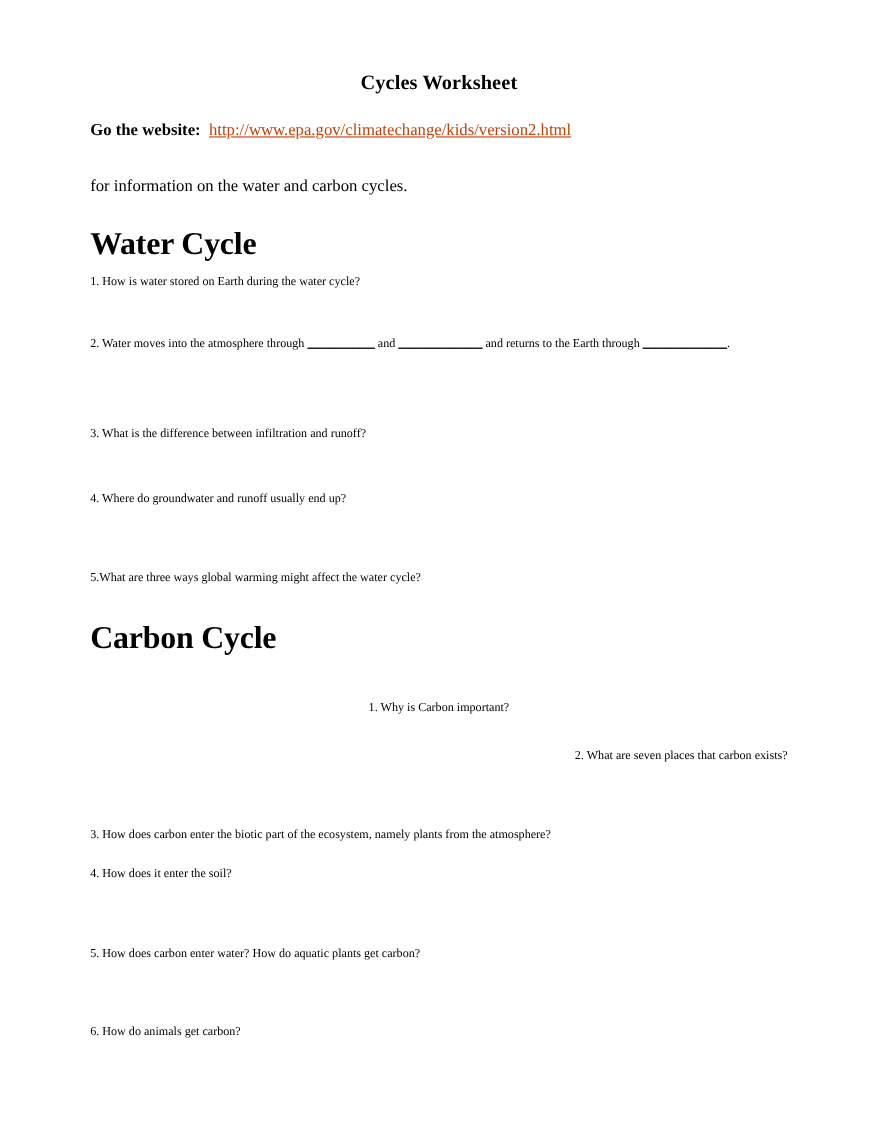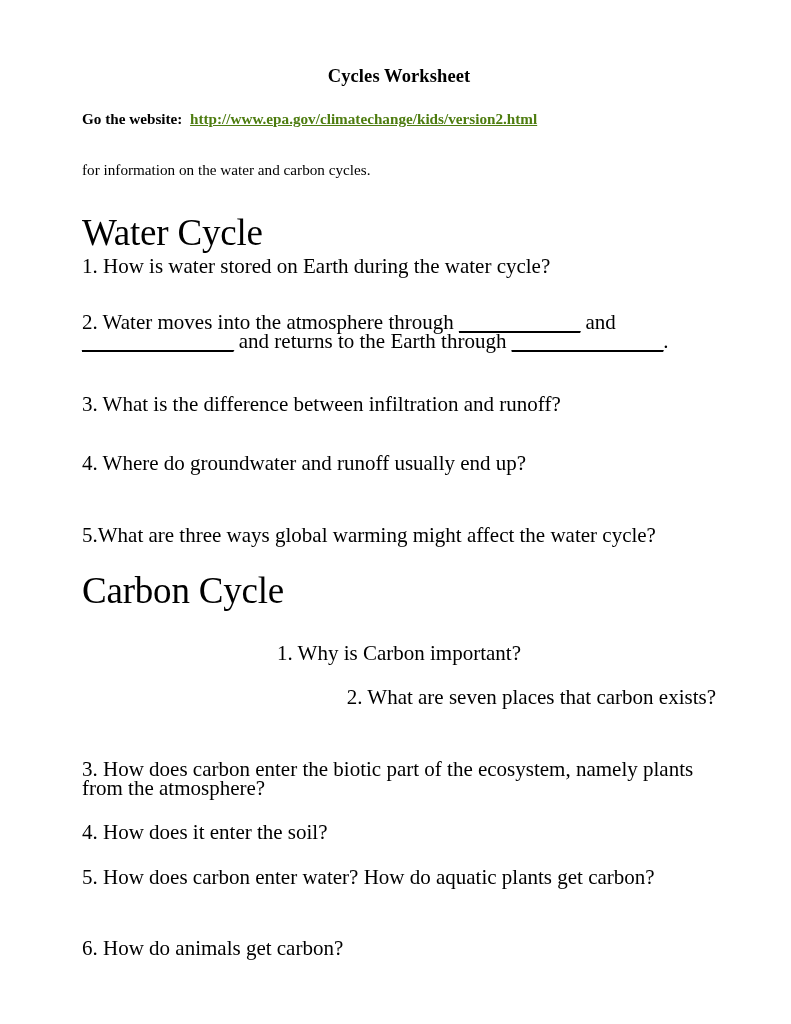--- a/index.html
+++ b/index.html
@@ -54,73 +54,73 @@
     top: 110px;
     font-size: 15.2px;
     font-weight: bold;
     white-space: nowrap;
   }
   .link-label {
     font-weight: bold;
     margin-top: 34px;
   }
   .doc-link {
-    color: #4d7c0f;
+    color: #c2410c;
     text-decoration: underline;
-    font-weight: bold;
+    font-weight: normal;
     cursor: pointer;
     margin-top: 44px;
   }
 
   
   .intro {
     position: absolute;
     left: 0;
     top: 146px;
     font-size: 15.2px;
   }
 
   
   .section-heading {
     position: absolute;
     left: 0;
-    font-size: 37px;
-    font-weight: normal;
+    font-size: 29px;
+    font-weight: bold;
     line-height: 1.05;
     letter-spacing: -0.2px;
   }
   .heading-water  { top: 183px; }
   .heading-carbon { top: 541px; }
 
   
   .question {
     position: absolute;
     left: 0;
     width: 634px;
-    font-size: 21px;
+    font-size: 11px;
     line-height: 18.5px;
   }
 
   .blank {
     text-decoration: underline;
     letter-spacing: -0.4px;
   }
 
   
   .q-w1 { top: 236px; }
   .q-w2 { top: 292px; }
   .q-w3 { top: 374px; }
   .q-w4 { top: 433px; }
   .q-w5 { top: 505px; }
 
   
   .q-c1 { top: 623px; text-align: center; }
   .q-c2 { top: 667px; text-align: right; }
   .q-c3 { top: 739px; }
-  .q-c4 { top: 802px; }
+  .q-c4 { top: 774px; }
   .q-c5 { top: 847px; }
   .q-c6 { top: 918px; }
 </style>
 </head>
 <body>
 
 <div class="page">
   <div class="content">
 
     <h1 class="doc-title">Cycles Worksheet</h1>

